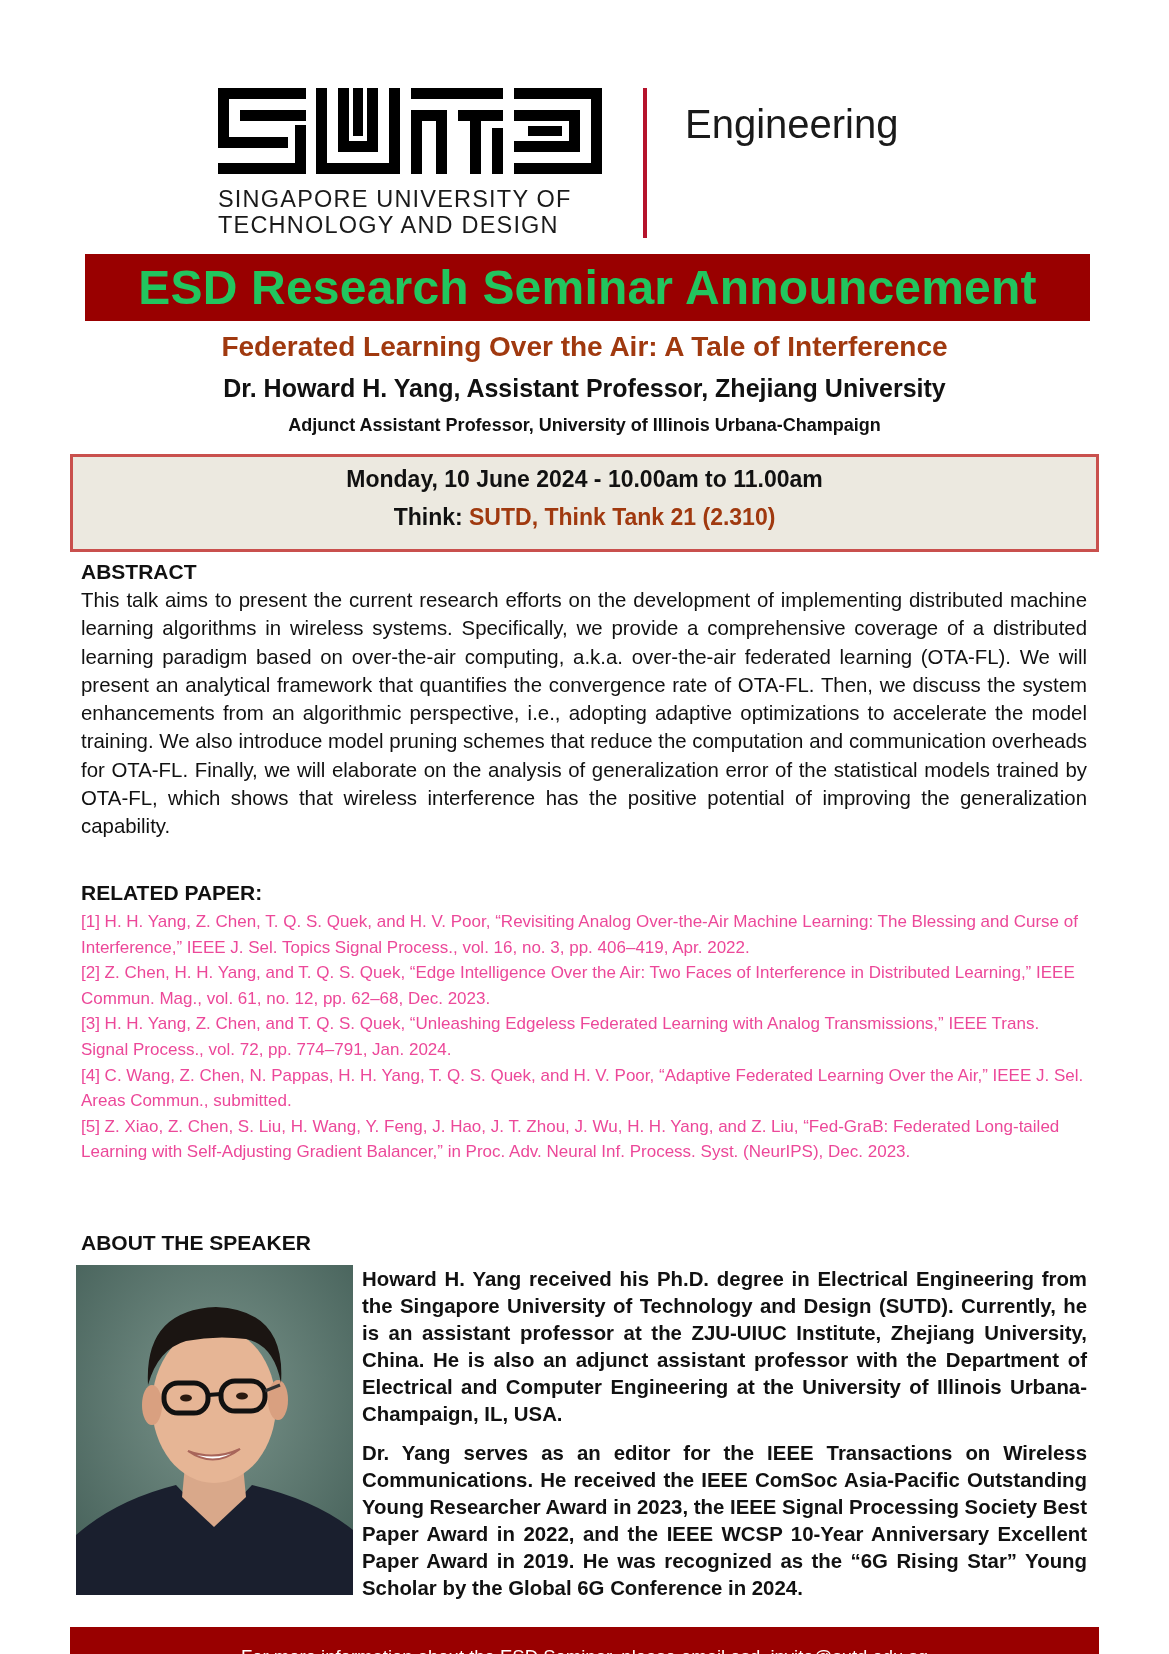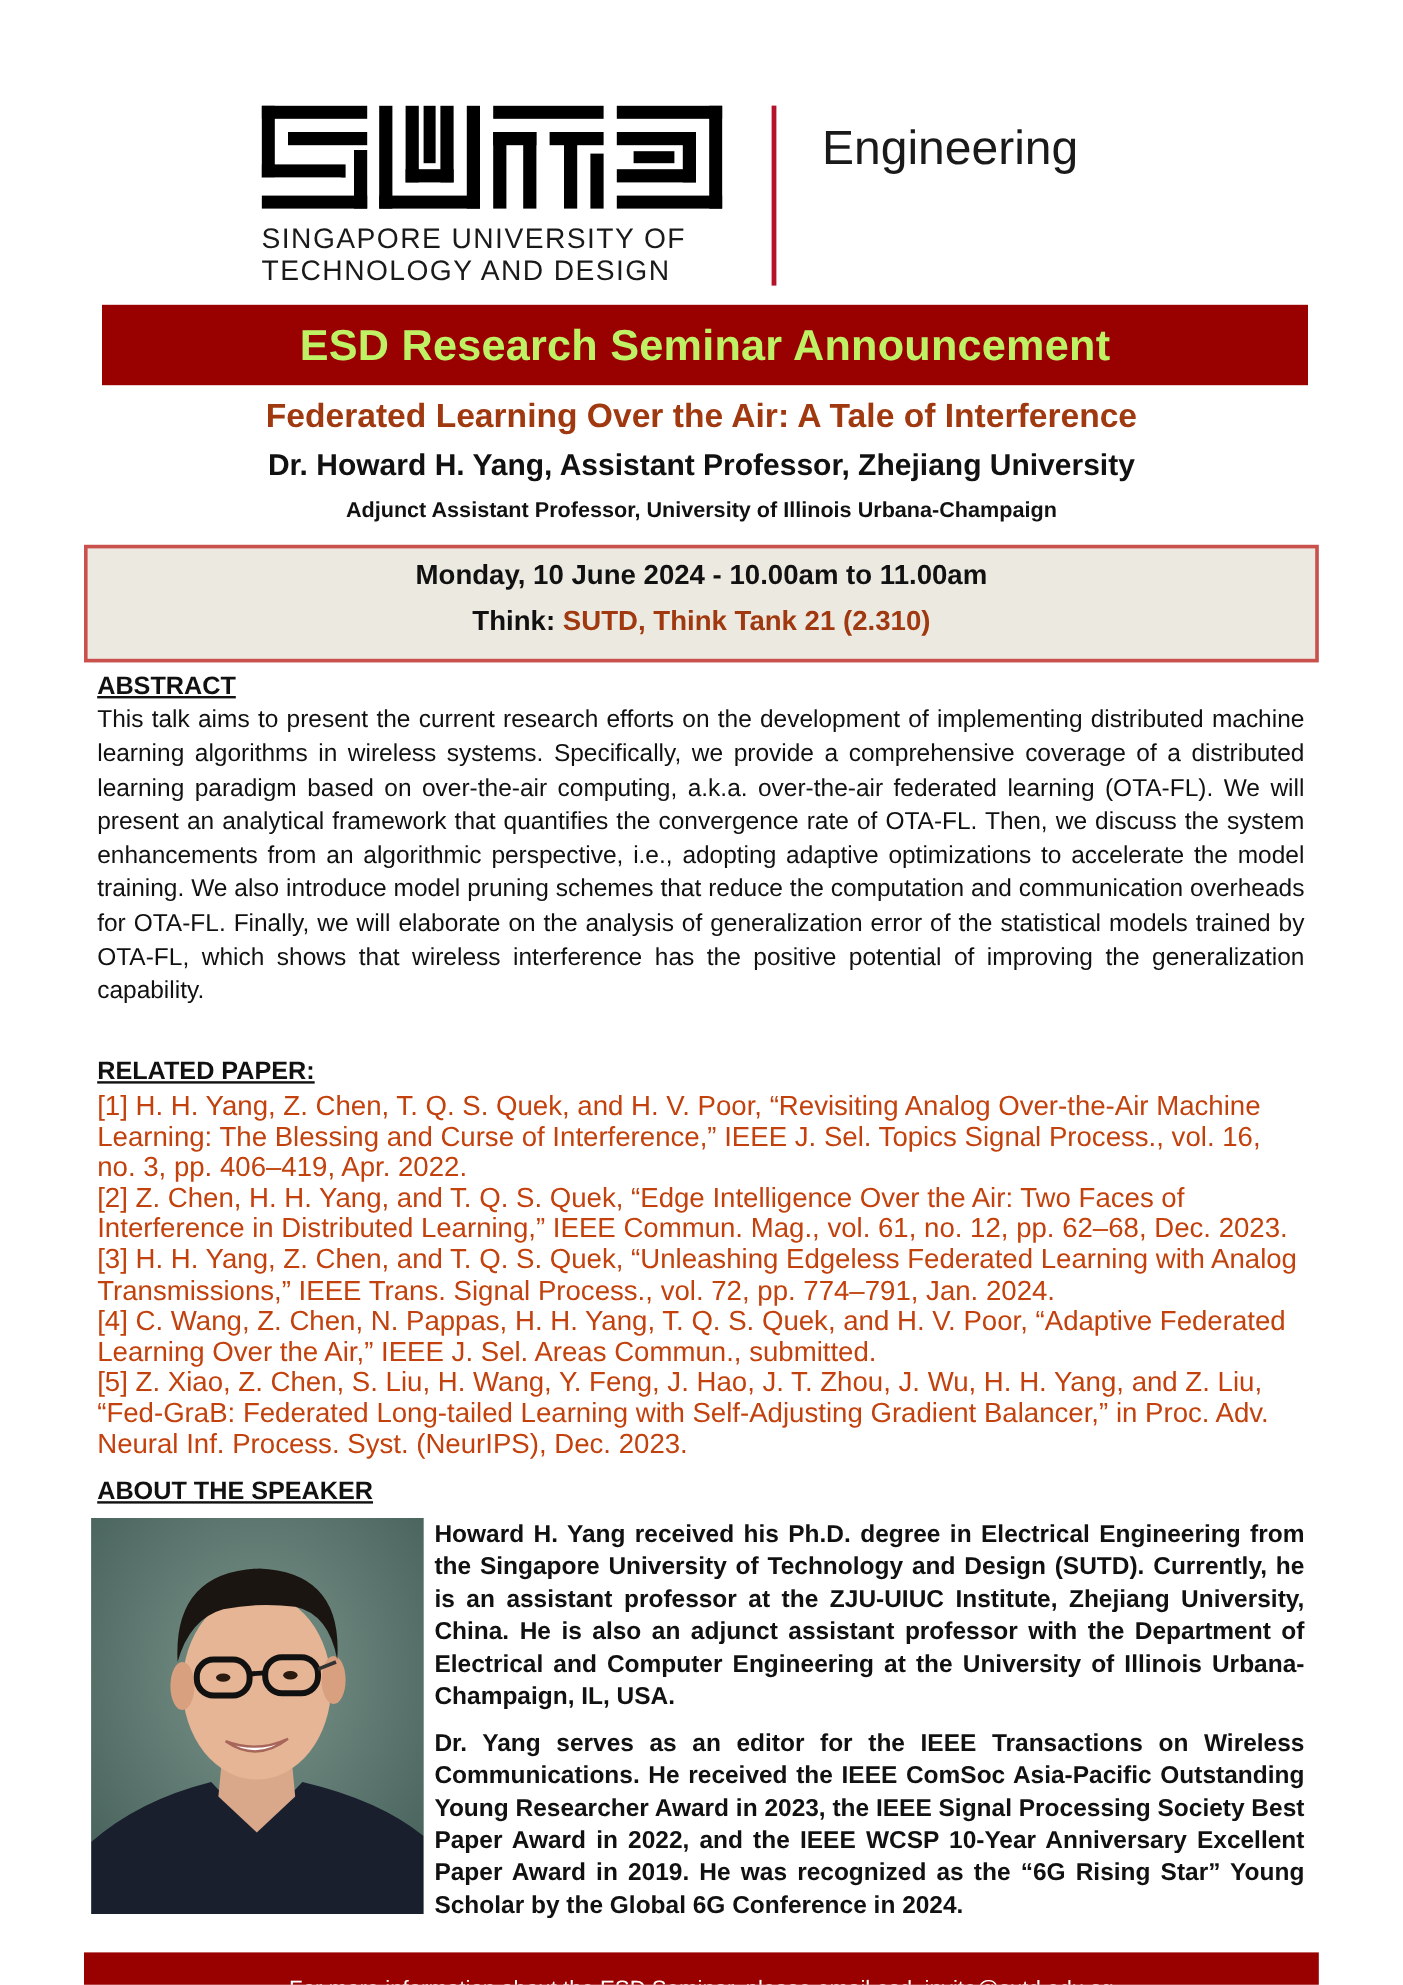--- a/index.html
+++ b/index.html
@@ -10,43 +10,43 @@
   
   #logo-mark { left: 218px; top: 40px; width: 384px; height: 86px; }
   #logo-sub { left: 218px; top: 138px; width: 390px; font-size: 23.5px; line-height: 26px;
               letter-spacing: 1.2px; color: #1a1a1a; }
   #logo-divider { left: 643px; top: 40px; width: 4px; height: 150px; background: #b5132c; }
   #dept-name { left: 685px; top: 58px; font-size: 40px; line-height: 36px; color: #1a1a1a; }
 
   
   #banner { left: 85px; top: 206px; width: 1005px; height: 67px; background: #990000;
             display: flex; align-items: center; justify-content: center; }
-  #banner span { color: #bef264; font-weight: bold; font-size: 36px; letter-spacing: 0.2px; }
+  #banner span { color: #22c55e; font-weight: bold; font-size: 48px; letter-spacing: 0.2px; }
 
   #talk-title { left: 0; top: 283px; width: 1169px; text-align: center; color: #a0390f;
                 font-weight: bold; font-size: 28px; }
   #speaker-line { left: 0; top: 326px; width: 1169px; text-align: center; font-weight: bold; font-size: 25px; }
   #adjunct-line { left: 0; top: 367px; width: 1169px; text-align: center; font-weight: bold; font-size: 18px; }
 
   
   #datebox { left: 70px; top: 406px; width: 1023px; height: 92px; background: #ece9e0;
              border: 3px solid #c9504d; }
   #date-line { position: absolute; left: 0; top: 9px; width: 100%; text-align: center;
                font-weight: bold; font-size: 23px; }
   #venue-line { position: absolute; left: 0; top: 47px; width: 100%; text-align: center;
                 font-weight: bold; font-size: 23px; }
   #venue-value { color: #a0390f; }
 
-  .section-h { font-weight: bold; font-size: 21px; text-decoration: underline; }
+  .section-h { font-weight: bold; font-size: 21px; }
   #abstract-h { left: 81px; top: 512px; }
   #abstract-body { left: 81px; top: 538px; width: 1006px; font-size: 20.4px; line-height: 28.3px;
                    text-align: justify; }
 
   #related-h { left: 81px; top: 833px; }
-  #refs { left: 81px; top: 861px; width: 1006px; font-size: 23px; line-height: 25.6px; color: #c2410c; }
+  #refs { left: 81px; top: 861px; width: 1006px; font-size: 17px; line-height: 25.6px; color: #ec4899; }
   #refs div { margin: 0; }
 
   #speaker-h { left: 81px; top: 1183px; }
   #photo { left: 76px; top: 1217px; width: 277px; height: 330px; overflow: hidden;
            background: #4e6b63; }
   #bio { left: 362px; top: 1218px; width: 725px; font-size: 20.4px; line-height: 27px; text-align: justify; }
   #bio p { margin: 0 0 12px 0; font-weight: bold; }
 
   #footer { left: 70px; top: 1579px; width: 1029px; height: 59px; background: #990000;
             display: flex; align-items: center; justify-content: center; }

